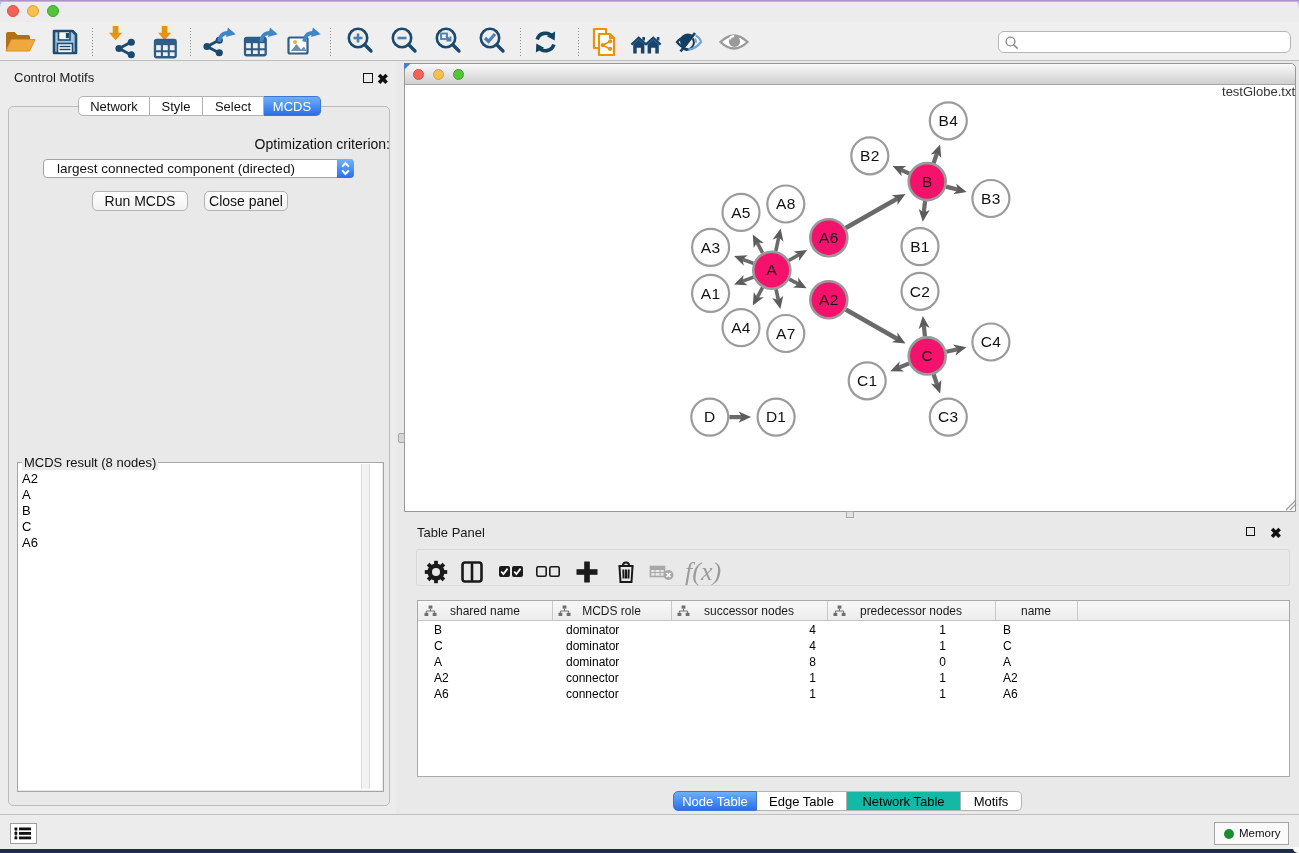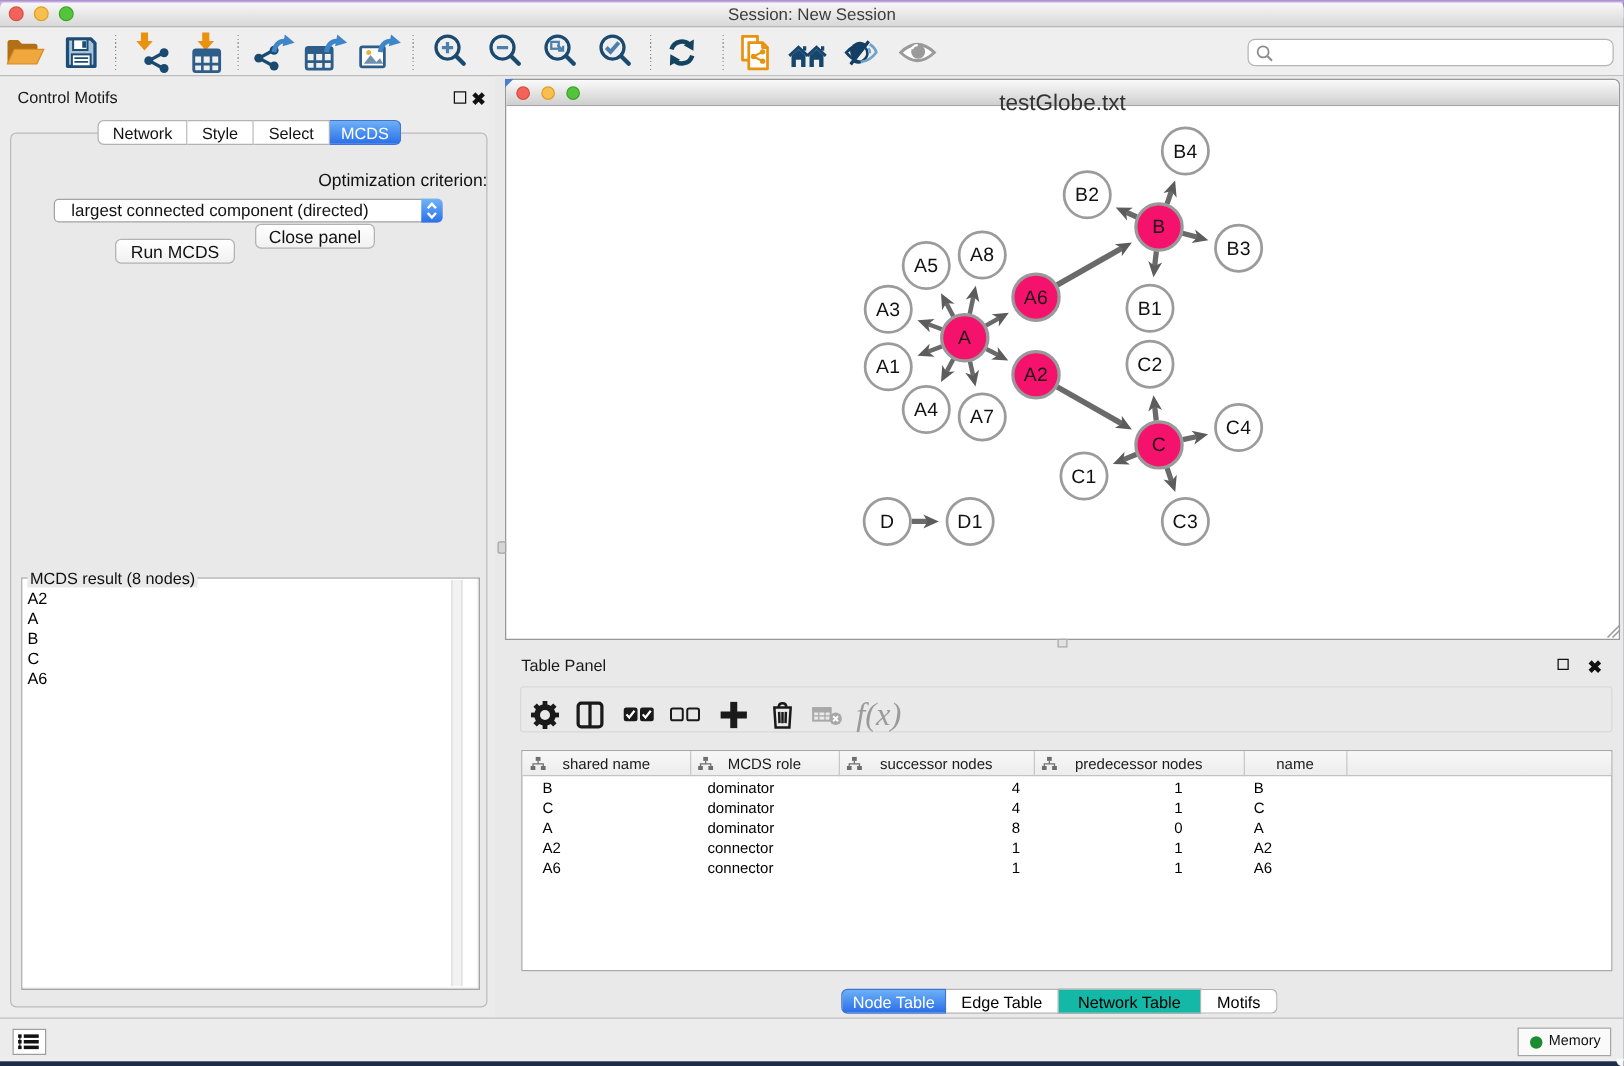--- a/index.html
+++ b/index.html
@@ -37,21 +37,21 @@
 #groupbox{position:absolute;left:17px;top:462px;width:367px;height:330px;border:1px solid #a5a5a5}
 #grouplegend{position:absolute;left:22px;top:455px;font-size:13px;color:#111;background:#e9e9e9;padding:0 2px}
 #mcdslist{position:absolute;left:18px;top:463px;width:364px;height:327px;background:#fff}
 #mcdslist .item{padding-left:4px;font-size:13px;color:#000;height:16px;line-height:16px}
 #mcdsscroll{position:absolute;left:343px;top:1px;width:9px;height:325px;background:#f2f2f2;border-left:1px solid #dcdcdc;border-right:1px solid #dcdcdc}
 
 
 #workspace{position:absolute;left:396px;top:61px;width:903px;height:753px;background:#e9e9e9}
 #netwin{position:absolute;left:404px;top:63px;width:892px;height:449px;background:#fff;border:1px solid #989898;border-radius:5px 5px 0 0}
 #netwin-tb{position:absolute;left:0;top:0;width:100%;height:21px;background:linear-gradient(#fafafa,#cfcfcf);border-bottom:1px solid #a5a5a5;border-radius:5px 5px 0 0}
-#netwin-title{position:absolute;left:0;right:0;top:8px;text-align:center;font-size:18px;color:#333}
+#netwin-title{position:absolute;left:0;right:0;top:20px;text-align:right;font-size:13px;color:#333}
 
 
 #tp-title{position:absolute;left:417px;top:525px;font-size:13px;color:#1a1a1a}
 #tp-toolbar{position:absolute;left:416px;top:549px;width:874px;height:37px;background:#e9e9e9;border:1px solid #d9d9d9;border-radius:3px}
 #table{position:absolute;left:417px;top:600px;width:873px;height:177px;background:#fff;border:1px solid #a9a9a9}
 #thead{position:absolute;left:0;top:0;width:100%;height:20px;background:linear-gradient(#f7f7f7,#ededed);border-bottom:1px solid #c3c3c3}
 .hsep{position:absolute;top:0;width:1px;height:20px;background:#c8c8c8}
 .hcell{position:absolute;top:0;height:20px;line-height:20px;text-align:center;font-size:12px;color:#1a1a1a}
 .trow{position:absolute;height:16px;line-height:16px;font-size:12px;color:#000}
 .tabs2{position:absolute;display:flex;height:20px;font-size:13px}
@@ -59,23 +59,20 @@
 
 #statusbar{position:absolute;left:0;top:814px;width:1299px;height:34px;background:#ececec;border-top:1px solid #c0c0c0}
 #listbtn{position:absolute;left:10px;top:823px;width:27px;height:21px;background:#fff;border:1px solid #9e9e9e}
 #membtn{position:absolute;left:1214px;top:822px;width:75px;height:23px;background:#fafafa;border:1px solid #a5a5a5;font-size:11.5px;color:#111}
 </style>
 </head>
 <body>
 <div id="desktop-top"></div>
 <div id="purpleline" style="position:absolute;left:0;top:0;width:1299px;height:2px;background:#c9afe3;border-top:1px solid #ab92cf;z-index:50"></div>
 <div id="appwin">
-  <div id="titlebar">
-      <div class="title" style="font-size:13.5px">Session: New Session</div>
-    </div>
   <div class="tl" style="left:7px;top:5px;background:#f2635a;border:1px solid #dc4d42"></div>
   <div class="tl" style="left:27px;top:5px;background:#f7bf4f;border:1px solid #dfa023"></div>
   <div class="tl" style="left:47px;top:5px;background:#53c43b;border:1px solid #3fa32c"></div>
   <div id="toolbar">
     <svg class="ticon" style="left:2px;top:2px" width="36" height="36" viewBox="0 0 36 36">
         <g>
           <path d="M4,27 L4,10 Q4,8 6,8 L12.5,8 L15.5,11 L26,11 Q28,11 28,13 L28,16 L9,16 L4,27 Z" fill="#b26f15"></path>
           <path d="M4,27 L9.5,15.5 L33,15.5 L27.5,27 Z" fill="#f0a73e"></path>
           <path d="M4,27 L9.5,15.5 L33,15.5 L27.5,27 Z" fill="none" stroke="#d88f23" stroke-width="1"></path>
         </g>
@@ -255,21 +252,21 @@
   </div>
   <div id="optlabel">Optimization criterion:</div>
   <div id="combo">
     <div class="ctext">largest connected component (directed)</div>
     <div class="stepper"><svg width="17" height="19" viewBox="0 0 17 19">
           <path d="M5.2,7.6 L8.5,4 L11.8,7.6" fill="none" stroke="#fff" stroke-width="2"></path>
           <path d="M5.2,11.4 L8.5,15 L11.8,11.4" fill="none" stroke="#fff" stroke-width="2"></path>
         </svg></div>
   </div>
   <div class="btn" style="left:92px;top:191px;width:96px">Run MCDS</div>
-  <div class="btn" style="left:204px;top:179px;width:96px">Close panel</div>
+  <div class="btn" style="left:204px;top:191px;width:84px">Close panel</div>
   <div id="groupbox"></div>
   <div id="mcdslist">
     <div class="item" style="margin-top:8px">A2</div>
     <div class="item">A</div>
     <div class="item">B</div>
     <div class="item">C</div>
     <div class="item">A6</div>
     <div id="mcdsscroll"></div>
   </div>
   <div id="grouplegend">MCDS result (8 nodes)</div>

